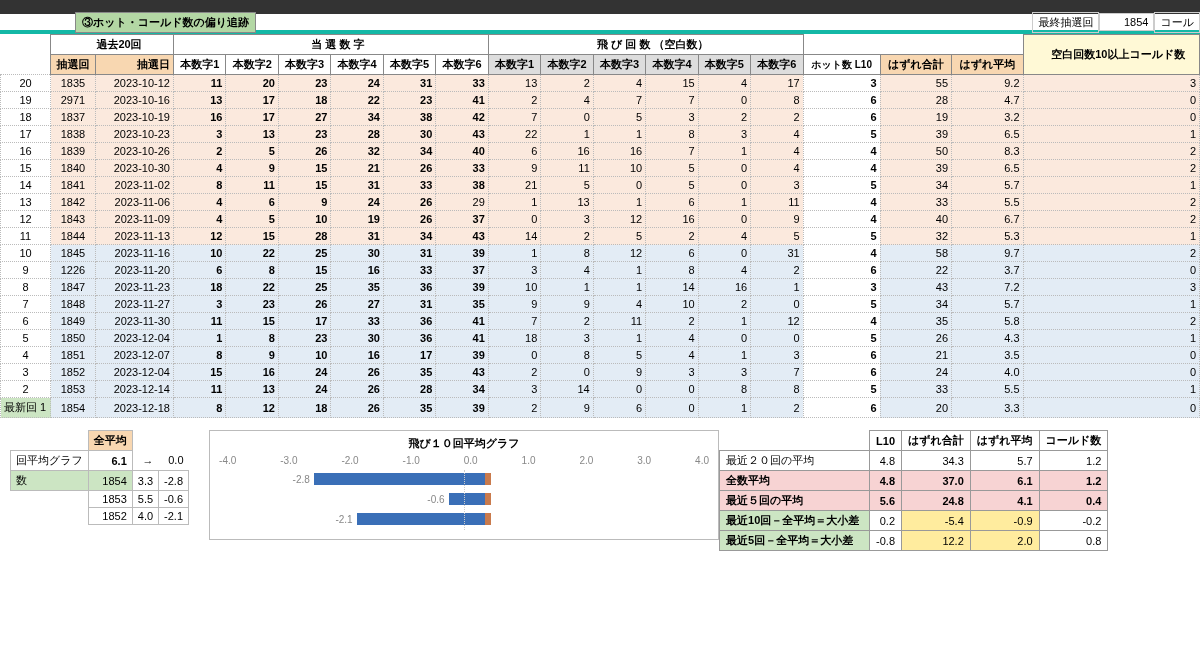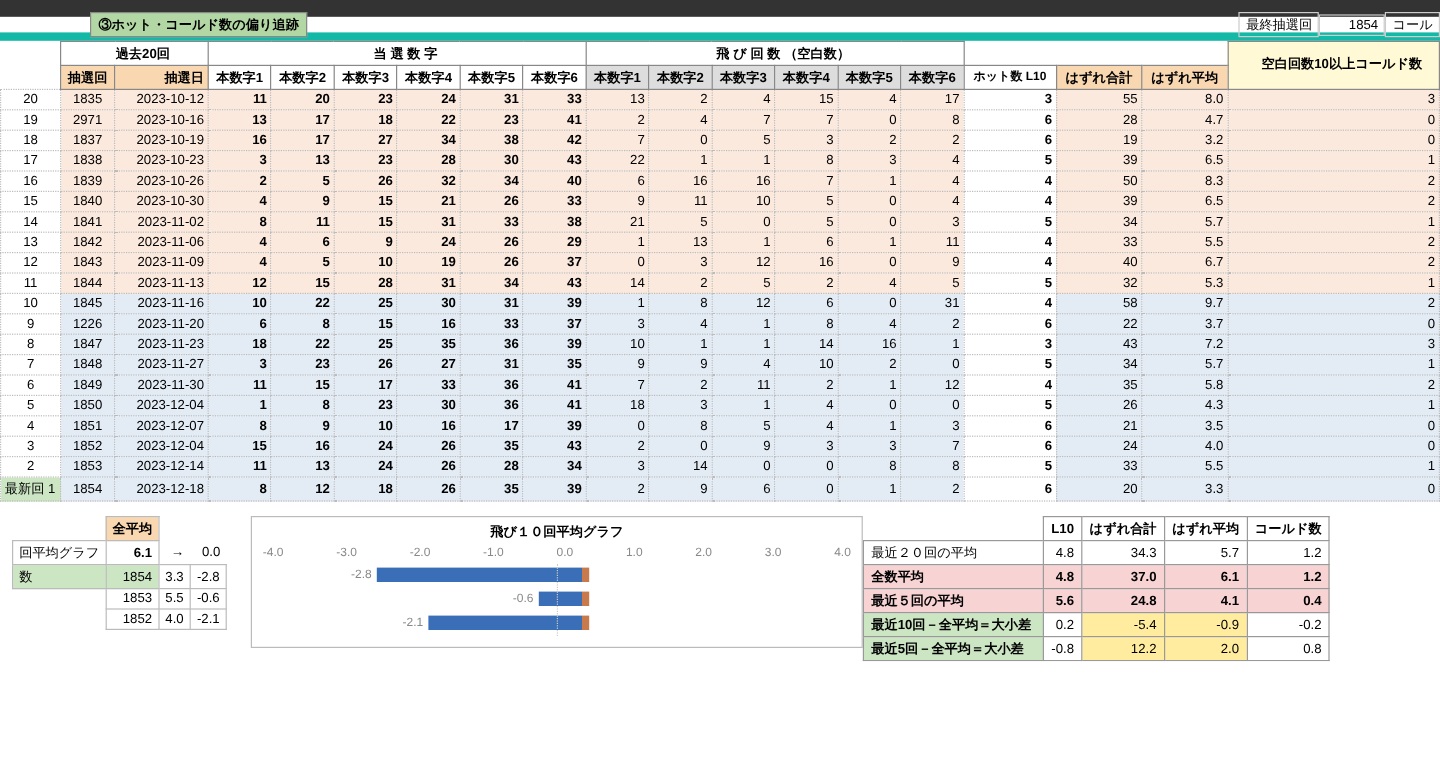--- a/index.html
+++ b/index.html
@@ -1,19 +1,19 @@
 <!DOCTYPE html>
 <html><head>
 <meta charset="utf-8">
 <style>
   body { font-family: "MS PGothic", sans-serif; font-size: 11px; margin: 0; background: #fff; color: #000; }
   * { box-sizing: border-box; }
   .wrap { width: 1200px; }
   .dark { background: #333; height: 14px; }
-  .title-row { display: flex; align-items: center; height: 20px; border-bottom: 7px solid #14b8a6; }
+  .title-row { display: flex; align-items: center; height: 20px; border-bottom: 4px solid #14b8a6; }
   .title-cell { background: #b3d7a4; border: 1px solid #888; padding: 2px 6px; margin-left: 75px; font-weight: bold; }
   .last-draw { margin-left: auto; display: flex; align-items: center; }
   .last-draw span { border: 1px solid #ccc; padding: 2px 5px; }
   table { border-collapse: collapse; }
   th, td { border: 1px dotted #bbb; padding: 2px 3px; text-align: right; font-size: 11px; }
   th { background: #eee; border: 1px solid #888; text-align: center; font-weight: bold; }
   .h-orange { background: #f8d7b1; }
   .h-gray { background: #ddd; }
   .h-white { background: #fff; }
   .h-yellow { background: #fff9d6; }
@@ -102,21 +102,21 @@
           <td style="font-weight:bold;">31</td>
           <td style="font-weight:bold;">33</td>
           <td>13</td>
           <td>2</td>
           <td>4</td>
           <td>15</td>
           <td>4</td>
           <td>17</td>
           <td style="background:#fff;font-weight:bold;">3</td>
           <td>55</td>
-          <td>8.0</td>
+          <td>9.2</td>
           <td>3</td>
         </tr>
         <tr class="r-orange">
           <td class="idx" style="background:#fff;">19</td>
           <td class="idx">2971</td>
           <td class="date">2023-10-16</td>
           <td style="font-weight:bold;">13</td>
           <td style="font-weight:bold;">17</td>
           <td style="font-weight:bold;">18</td>
           <td style="font-weight:bold;">22</td>
@@ -240,21 +240,21 @@
         </tr>
         <tr class="r-orange">
           <td class="idx" style="background:#fff;">13</td>
           <td class="idx">1842</td>
           <td class="date">2023-11-06</td>
           <td style="font-weight:bold;">4</td>
           <td style="font-weight:bold;">6</td>
           <td style="font-weight:bold;">9</td>
           <td style="font-weight:bold;">24</td>
           <td style="font-weight:bold;">26</td>
-          <td style="font-weight:bold;">29</td>
+          <td style="font-weight:normal;">29</td>
           <td>1</td>
           <td>13</td>
           <td>1</td>
           <td>6</td>
           <td>1</td>
           <td>11</td>
           <td style="background:#fff;font-weight:bold;">4</td>
           <td>33</td>
           <td>5.5</td>
           <td>2</td>

